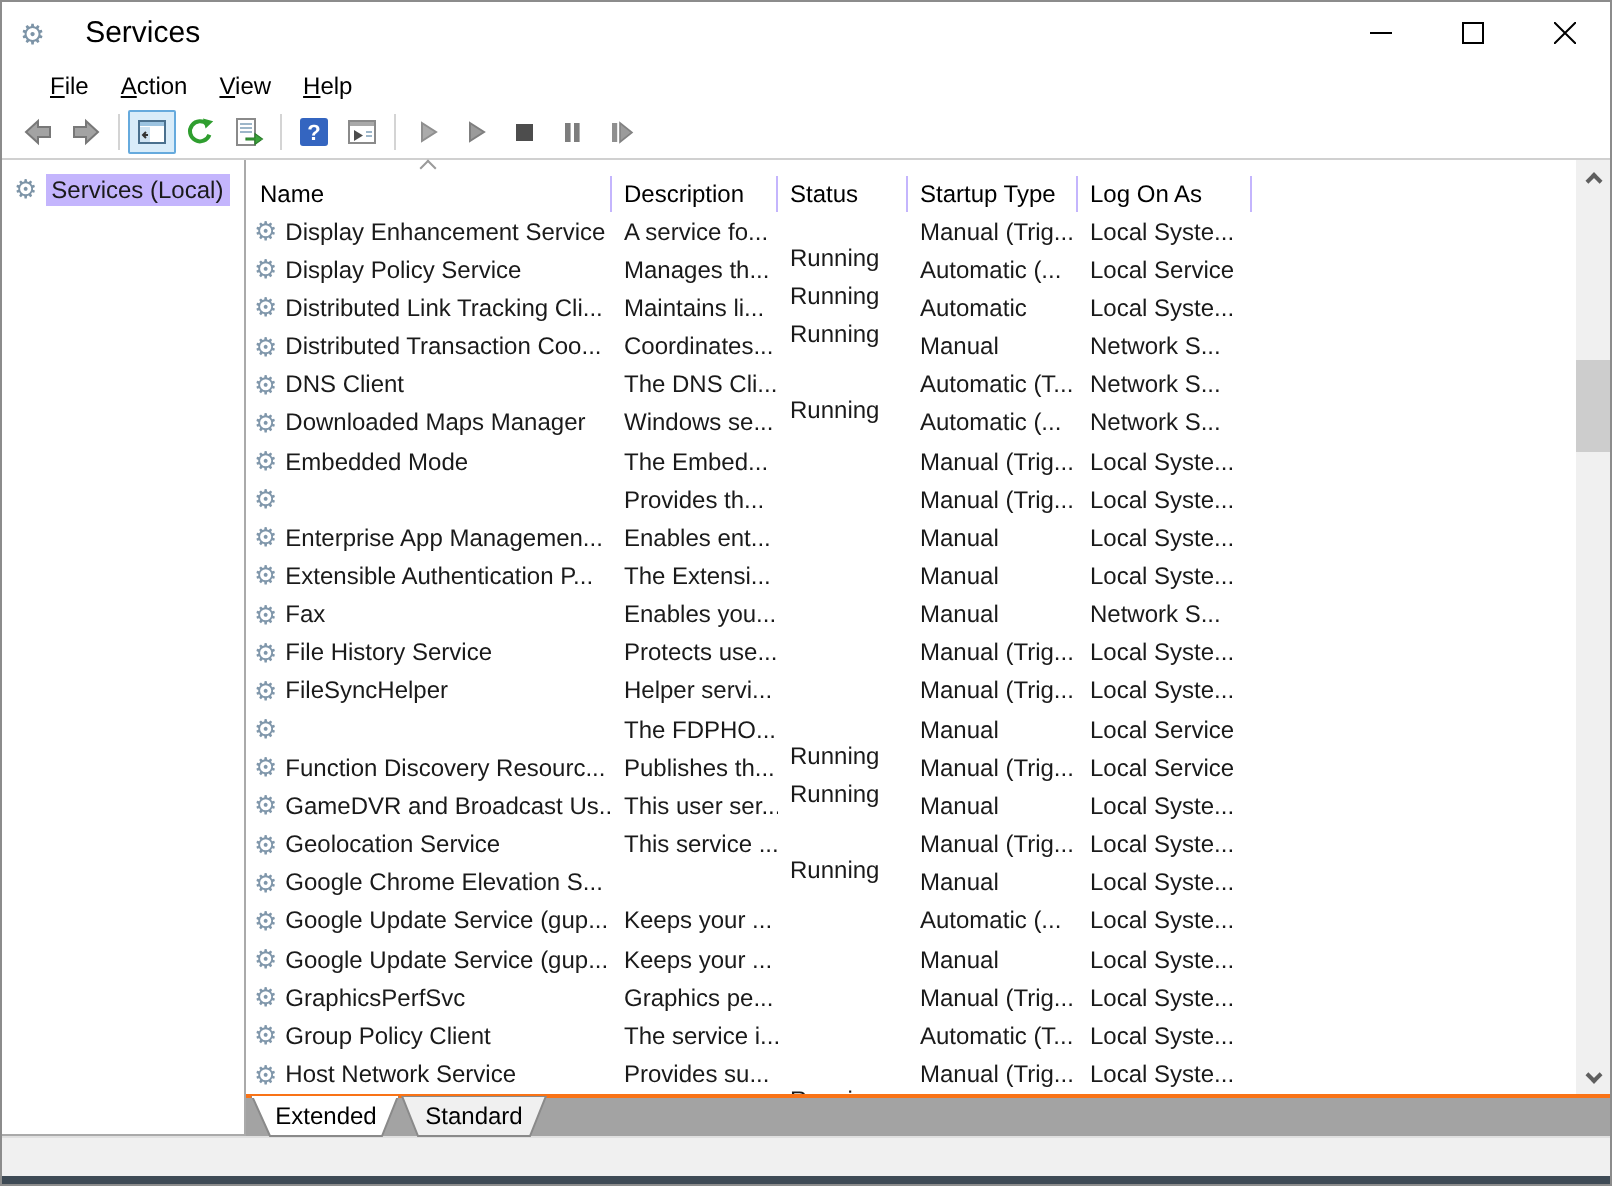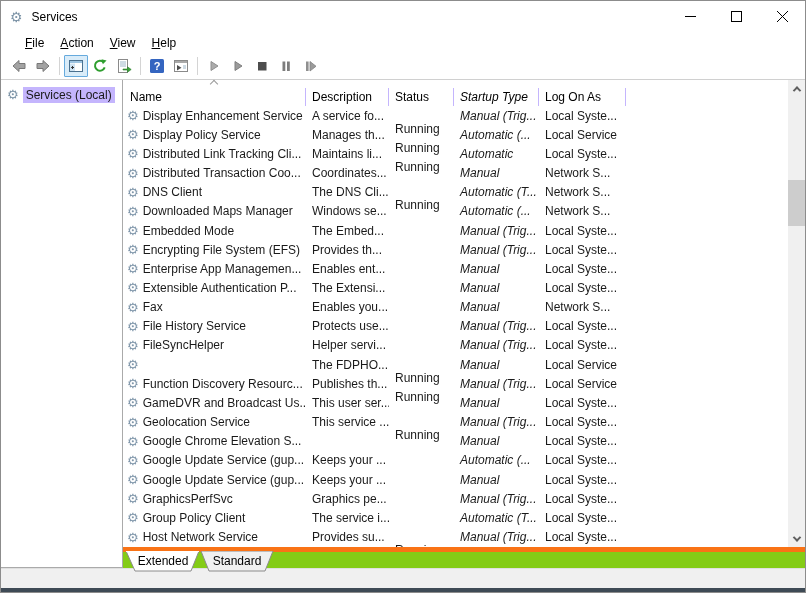--- a/index.html
+++ b/index.html
@@ -7,21 +7,21 @@
   body { font-family:"Liberation Sans","DejaVu Sans",sans-serif; font-size:12px; color:#1a1a1a; }
 
   .window {
     width:806px; height:593px; background:#fff; position:relative;
     border:1px solid #8c8c8c; overflow:hidden;
   }
 
   
   .titlebar { height:31px; display:flex; align-items:center; background:#fff; }
   .titlebar .app-icon { margin-left:9px; font-size:14px; color:#7d94a7; line-height:1; }
-  .titlebar .title { margin-left:9px; font-size:12px; color:#000; }
+  .titlebar .title { margin-left:20px; font-size:15px; color:#000; }
   .win-controls { margin-left:auto; display:flex; height:100%; }
   .win-btn { width:46px; height:100%; display:flex; align-items:center; justify-content:center; }
   .win-btn svg { display:block; }
 
   
   .menubar { height:21px; display:flex; align-items:center; background:#fff; padding-left:16px; }
   .menu-item { padding:2px 8px; color:#000; }
   .menu-item .u { text-decoration:underline; }
 
   
@@ -46,41 +46,41 @@
   .lv-header { height:26px; display:flex; align-items:flex-end; position:relative; padding-top:8px; }
   .lv-hcell { height:18px; display:flex; align-items:center; padding-left:6px;
               border-right:1px solid #c4b5fd; color:#000; position:relative; }
   .lv-hcell.c-name { padding-left:7px; }
   .sort-chevron { position:absolute; top:-7px; left:50%; width:6px; height:6px;
                   border-left:1px solid #9a9a9a; border-top:1px solid #9a9a9a;
                   transform:translateX(-50%) rotate(45deg); }
   .c-name    { width:183px; }
   .c-desc    { width:83px;  }
   .c-status  { width:65px;margin-top:26px;  }
-  .c-startup { width:85px;font-style:italic;  }
+  .c-startup { width:85px;  }
   .c-logon   { width:87px;  }
 
   .rows-viewport { height:441px; overflow:hidden; }
   .lv-row { display:flex; height:19.17px; align-items:center; }
   .lv-cell { padding-left:6px; white-space:nowrap; overflow:hidden; }
   .lv-cell.c-name { display:flex; align-items:center; padding-left:4px; }
   .row-gear { font-size:13px; color:#8097ab; margin-right:4px; line-height:1; flex:0 0 auto; }
 
   
   .scrollbar { position:absolute; top:0; right:0; width:17px; height:467px; background:#f0f0f0; }
   .sb-arrow { position:absolute; left:0; width:17px; height:17px; display:flex;
               align-items:center; justify-content:center; }
   .sb-arrow.up { top:0; } .sb-arrow.down { bottom:0; }
   .sb-chev { width:6px; height:6px; border-left:2px solid #5f5f5f; border-top:2px solid #5f5f5f; }
   .sb-arrow.up .sb-chev { transform:rotate(45deg) translate(1px,1px); }
   .sb-arrow.down .sb-chev { transform:rotate(225deg) translate(1px,1px); }
   .sb-thumb { position:absolute; left:0; top:100px; width:17px; height:46px; background:#cdcdcd; }
 
   
-  .tabstrip { height:21px; background:#84cc16; border-top:5px solid #f97316; position:relative; }
+  .tabstrip { height:21px; background:#a3a3a3; border-top:2px solid #f97316; position:relative; }
   .tabstrip svg { position:absolute; top:-1px; left:2px; }
   .tab-text { font-family:"Liberation Sans","DejaVu Sans",sans-serif; font-size:12px; fill:#000; }
 
   
   .statusbar { height:20px; background:#f0f0f0; border-top:1px solid #e0e0e0; }
   .bottom-strip { height:5px; background:#3e4a55; }
 </style>
 </head>
 <body>
 
@@ -293,21 +293,20 @@
               <span>Embedded Mode</span>
             </div>
             <div class="lv-cell c-desc">The Embed...</div>
             <div class="lv-cell c-status"></div>
             <div class="lv-cell c-startup">Manual (Trig...</div>
             <div class="lv-cell c-logon">Local Syste...</div>
           </div>
           <div class="lv-row">
             <div class="lv-cell c-name">
               <span class="row-gear">⚙</span>
-              <span>Encrypting File System (EFS)</span>
             </div>
             <div class="lv-cell c-desc">Provides th...</div>
             <div class="lv-cell c-status"></div>
             <div class="lv-cell c-startup">Manual (Trig...</div>
             <div class="lv-cell c-logon">Local Syste...</div>
           </div>
           <div class="lv-row">
             <div class="lv-cell c-name">
               <span class="row-gear">⚙</span>
               <span>Enterprise App Managemen...</span>

